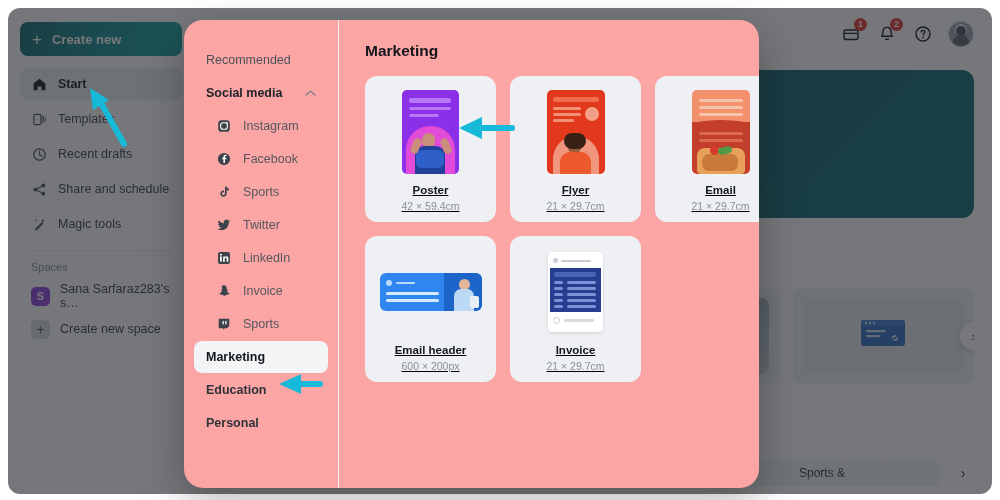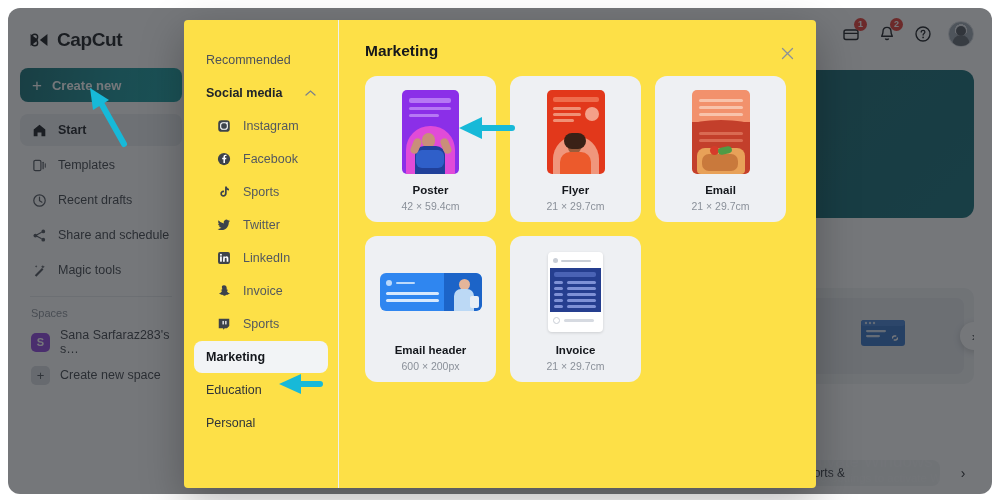--- a/index.html
+++ b/index.html
@@ -136,54 +136,55 @@
   
   .scrim {
     position: absolute; left: 8px; top: 8px; right: 8px; bottom: 6px;
     border-radius: 12px;
     background: rgba(33,36,40,.62);
     z-index: 20;
   }
 
   
   .modal {
-    position: absolute; left: 184px; top: 20px; width: 632px; height: 468px;
-    background: #fde047; border-radius: 4px;
+    position: absolute; left: 184px; top: 20px; width: 575px; height: 468px;
+    background: #fca5a5; border-radius: 19px;
     box-shadow: 0 14px 44px rgba(0,0,0,.28);
     z-index: 30; display: flex; overflow: hidden;
   }
   .m-side {
     width: 155px; flex: none; border-right: 1px solid #edeff1;
     padding: 24px 0 0 0; overflow: hidden;
   }
   .m-row {
     display: flex; align-items: center; height: 32px;
     margin: 0 10px 1px 10px; padding: 0 12px; border-radius: 8px;
     font-size: 12.5px; color: #53585f;
   }
   .m-row.top { font-weight: 400; color: #4d525a; }
   .m-row.group { font-weight: 700; color: #20242a; justify-content: space-between; }
   .m-row.sub { padding-left: 22px; gap: 11px; color: #53585f; }
-  .m-row.lead { font-weight: 400; color: #2f343a; }
+  .m-row.lead { font-weight: 700; color: #2f343a; }
   .m-row.sel { background: #f2f4f6; font-weight: 700; color: #14171c; }
   .si { width: 16px; height: 16px; flex: none; display: flex; align-items: center; justify-content: center; }
   .caret { font-size: 10px; color: #7b818a; }
 
   .m-main { flex: 1; padding: 22px 26px 0 26px; position: relative; }
   .m-title { font-size: 15.5px; font-weight: 700; color: #14171c; margin-bottom: 16px; }
   .m-close {
     position: absolute; right: 18px; top: 22px;
     width: 22px; height: 22px; display: flex; align-items: center; justify-content: center;
     color: #7b818a; font-size: 15px; line-height: 1;
   }
   .grid { display: grid; grid-template-columns: repeat(3, 131px); gap: 14px; }
   .tile {
     height: 146px; border-radius: 12px; background: #eef0f3;
     display: flex; flex-direction: column; align-items: center;
     padding-top: 13px;
+    text-decoration: underline;
   }
   .thumb-wrap { height: 86px; display: flex; align-items: center; justify-content: center; }
   .t-name { font-size: 11.5px; font-weight: 700; color: #14171c; margin-top: 9px; }
   .t-dim { font-size: 10.5px; color: #8a9099; margin-top: 4px; }
 
   
   .th { border-radius: 5px; overflow: hidden; position: relative; }
   .th-poster { width: 57px; height: 84px; background: #8b2fe8; }
   .th-flyer  { width: 58px; height: 84px; background: #e2381b; }
   .th-menu   { width: 58px; height: 84px; background: #f2916c; }
@@ -196,29 +197,20 @@
 </style>
 </head>
 <body>
 
 <div id="root">
 
   <div class="app">
     <div class="app-inner">
 
       <div class="lnav">
-        <div class="brand">
-          <svg class="brand-mark" viewBox="0 0 26 20">
-            <path d="M3 3 L12 10 L3 17 Z" fill="#111317"></path>
-            <path d="M23 3 L14 10 L23 17 Z" fill="#111317"></path>
-            <circle cx="8" cy="6.5" r="3.4" fill="none" stroke="#111317" stroke-width="1.7"></circle>
-            <circle cx="8" cy="13.5" r="3.4" fill="none" stroke="#111317" stroke-width="1.7"></circle>
-          </svg>
-          <span class="brand-text">CapCut</span>
-        </div>
 
         <div class="create-btn">
           <span class="plus">+</span>
           <span>Create new</span>
         </div>
 
         <div class="nav-item active">
           <span class="nav-ico">
             <svg width="15" height="15" viewBox="0 0 16 16">
                 <path d="M8 1.8 1.8 7v7.2h4.1V10h4.2v4.2h4.1V7z" fill="#14171c"></path>

